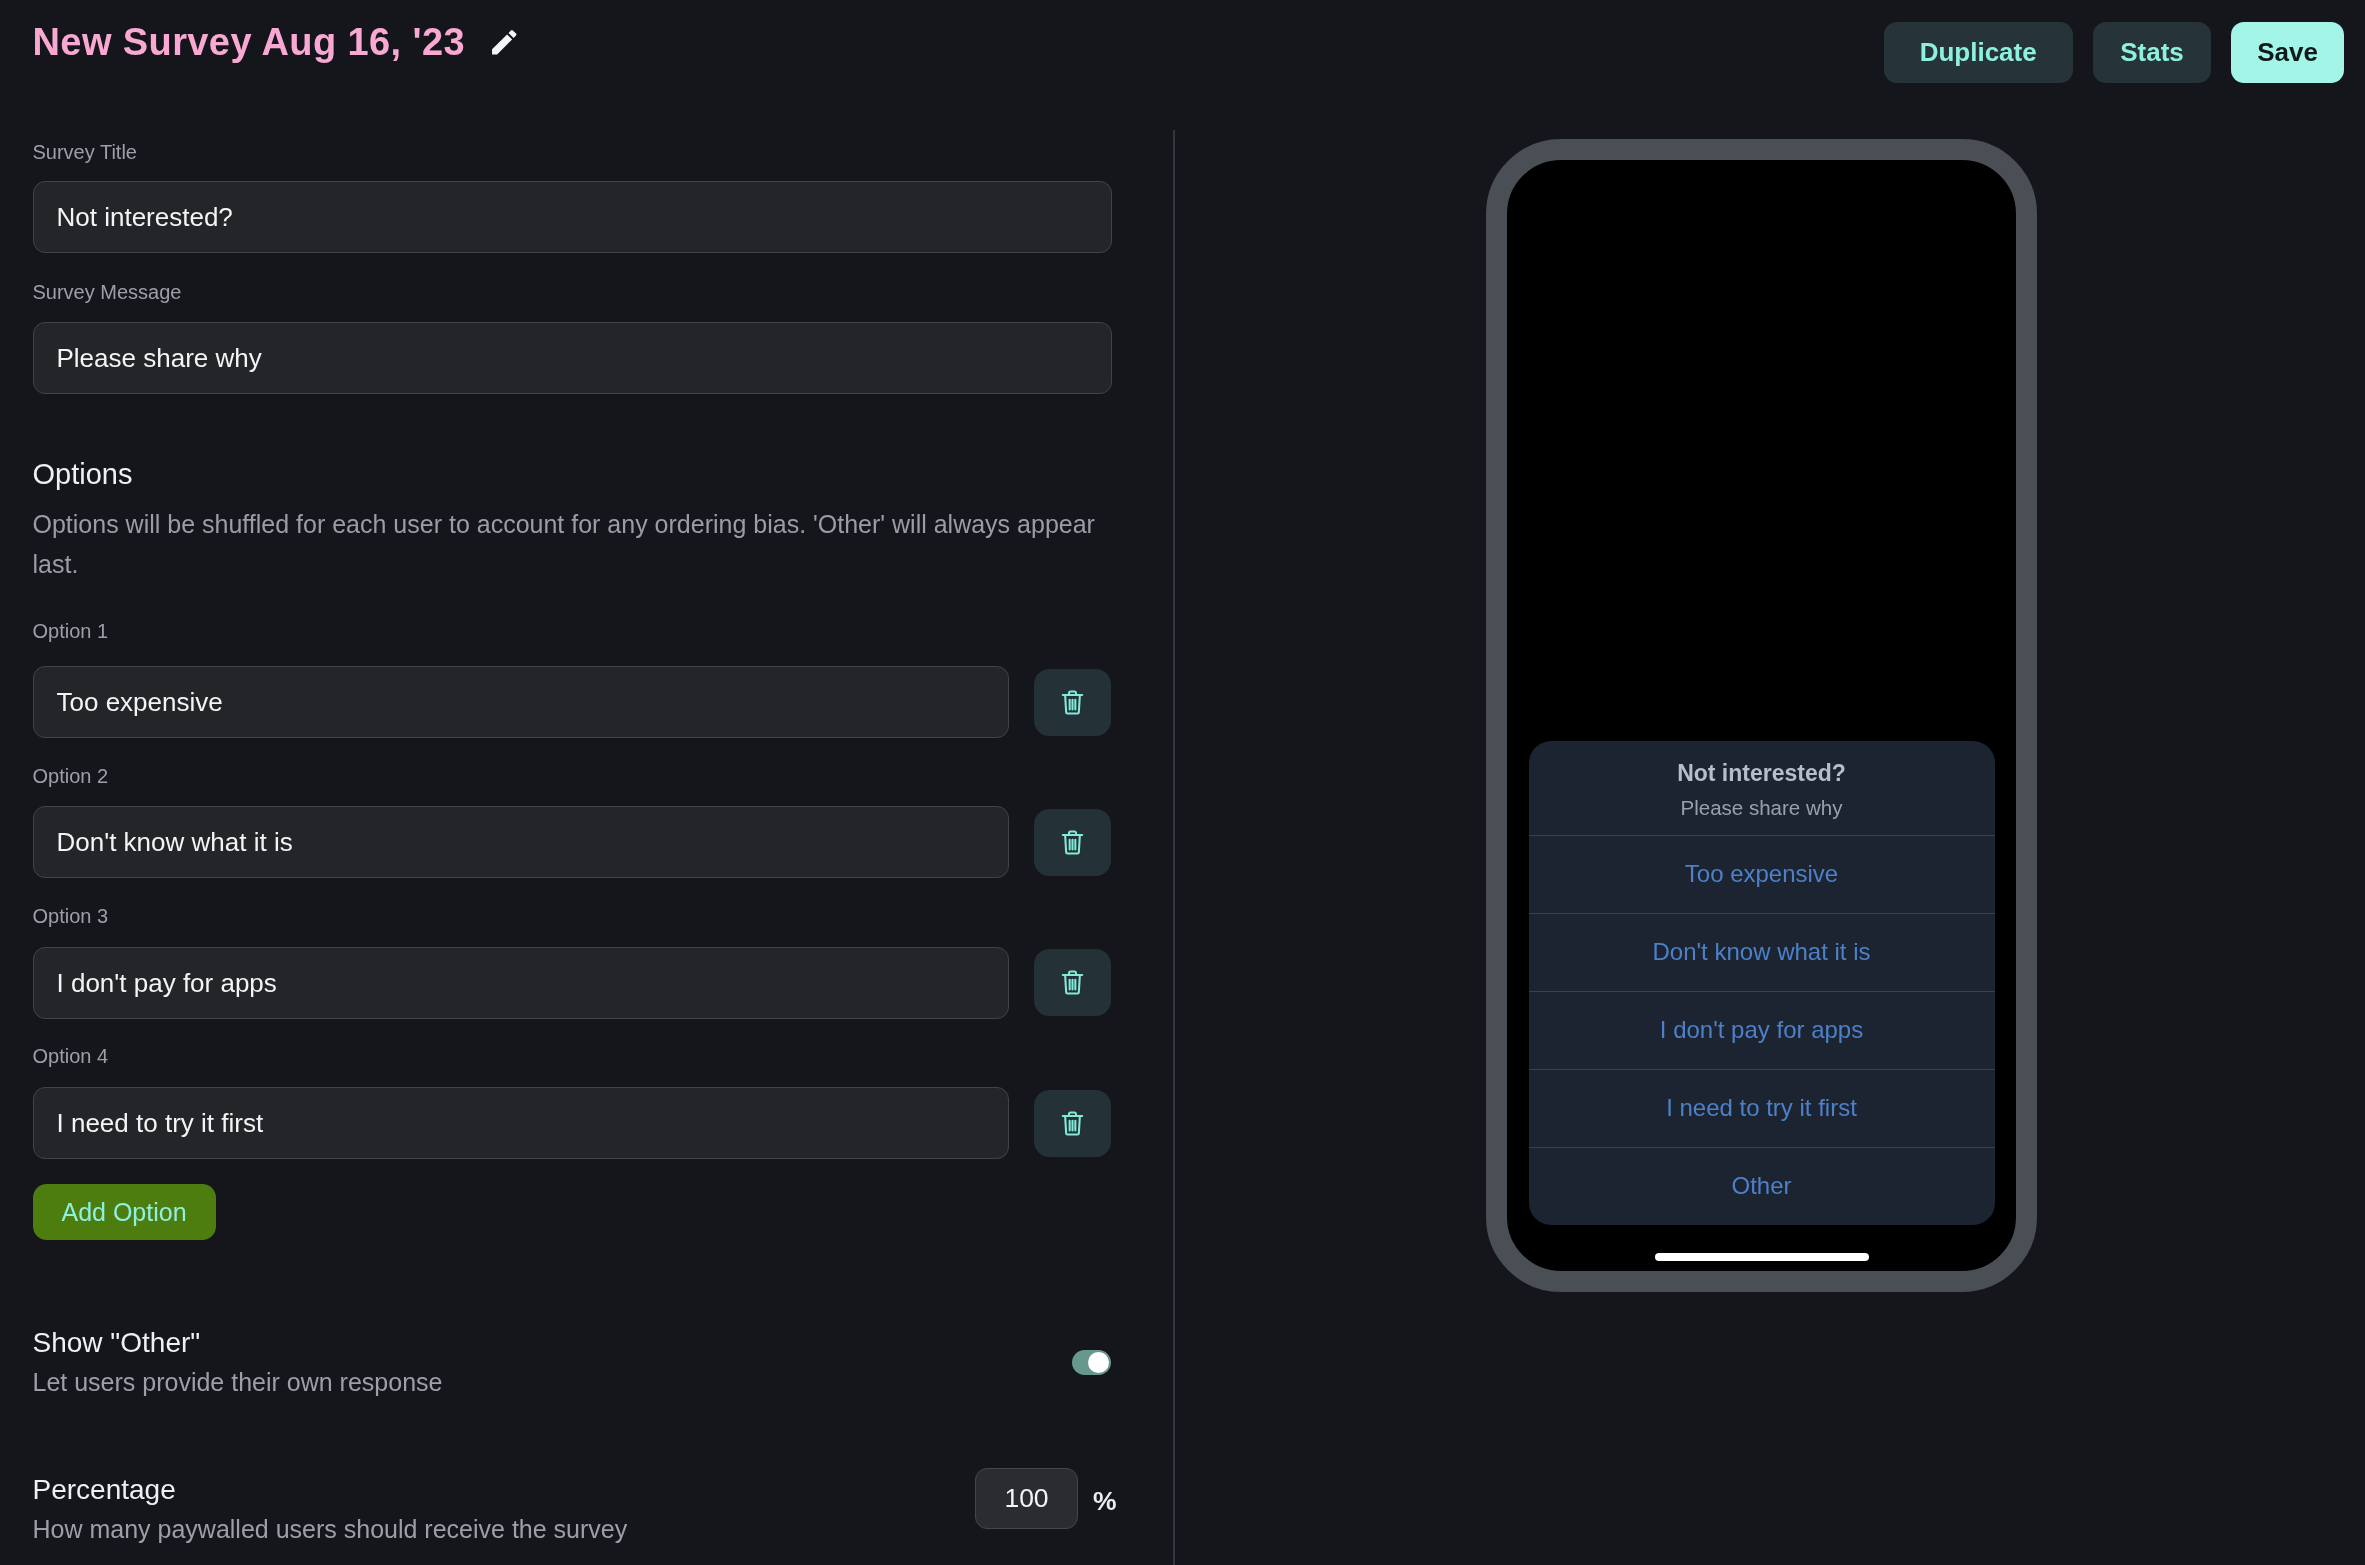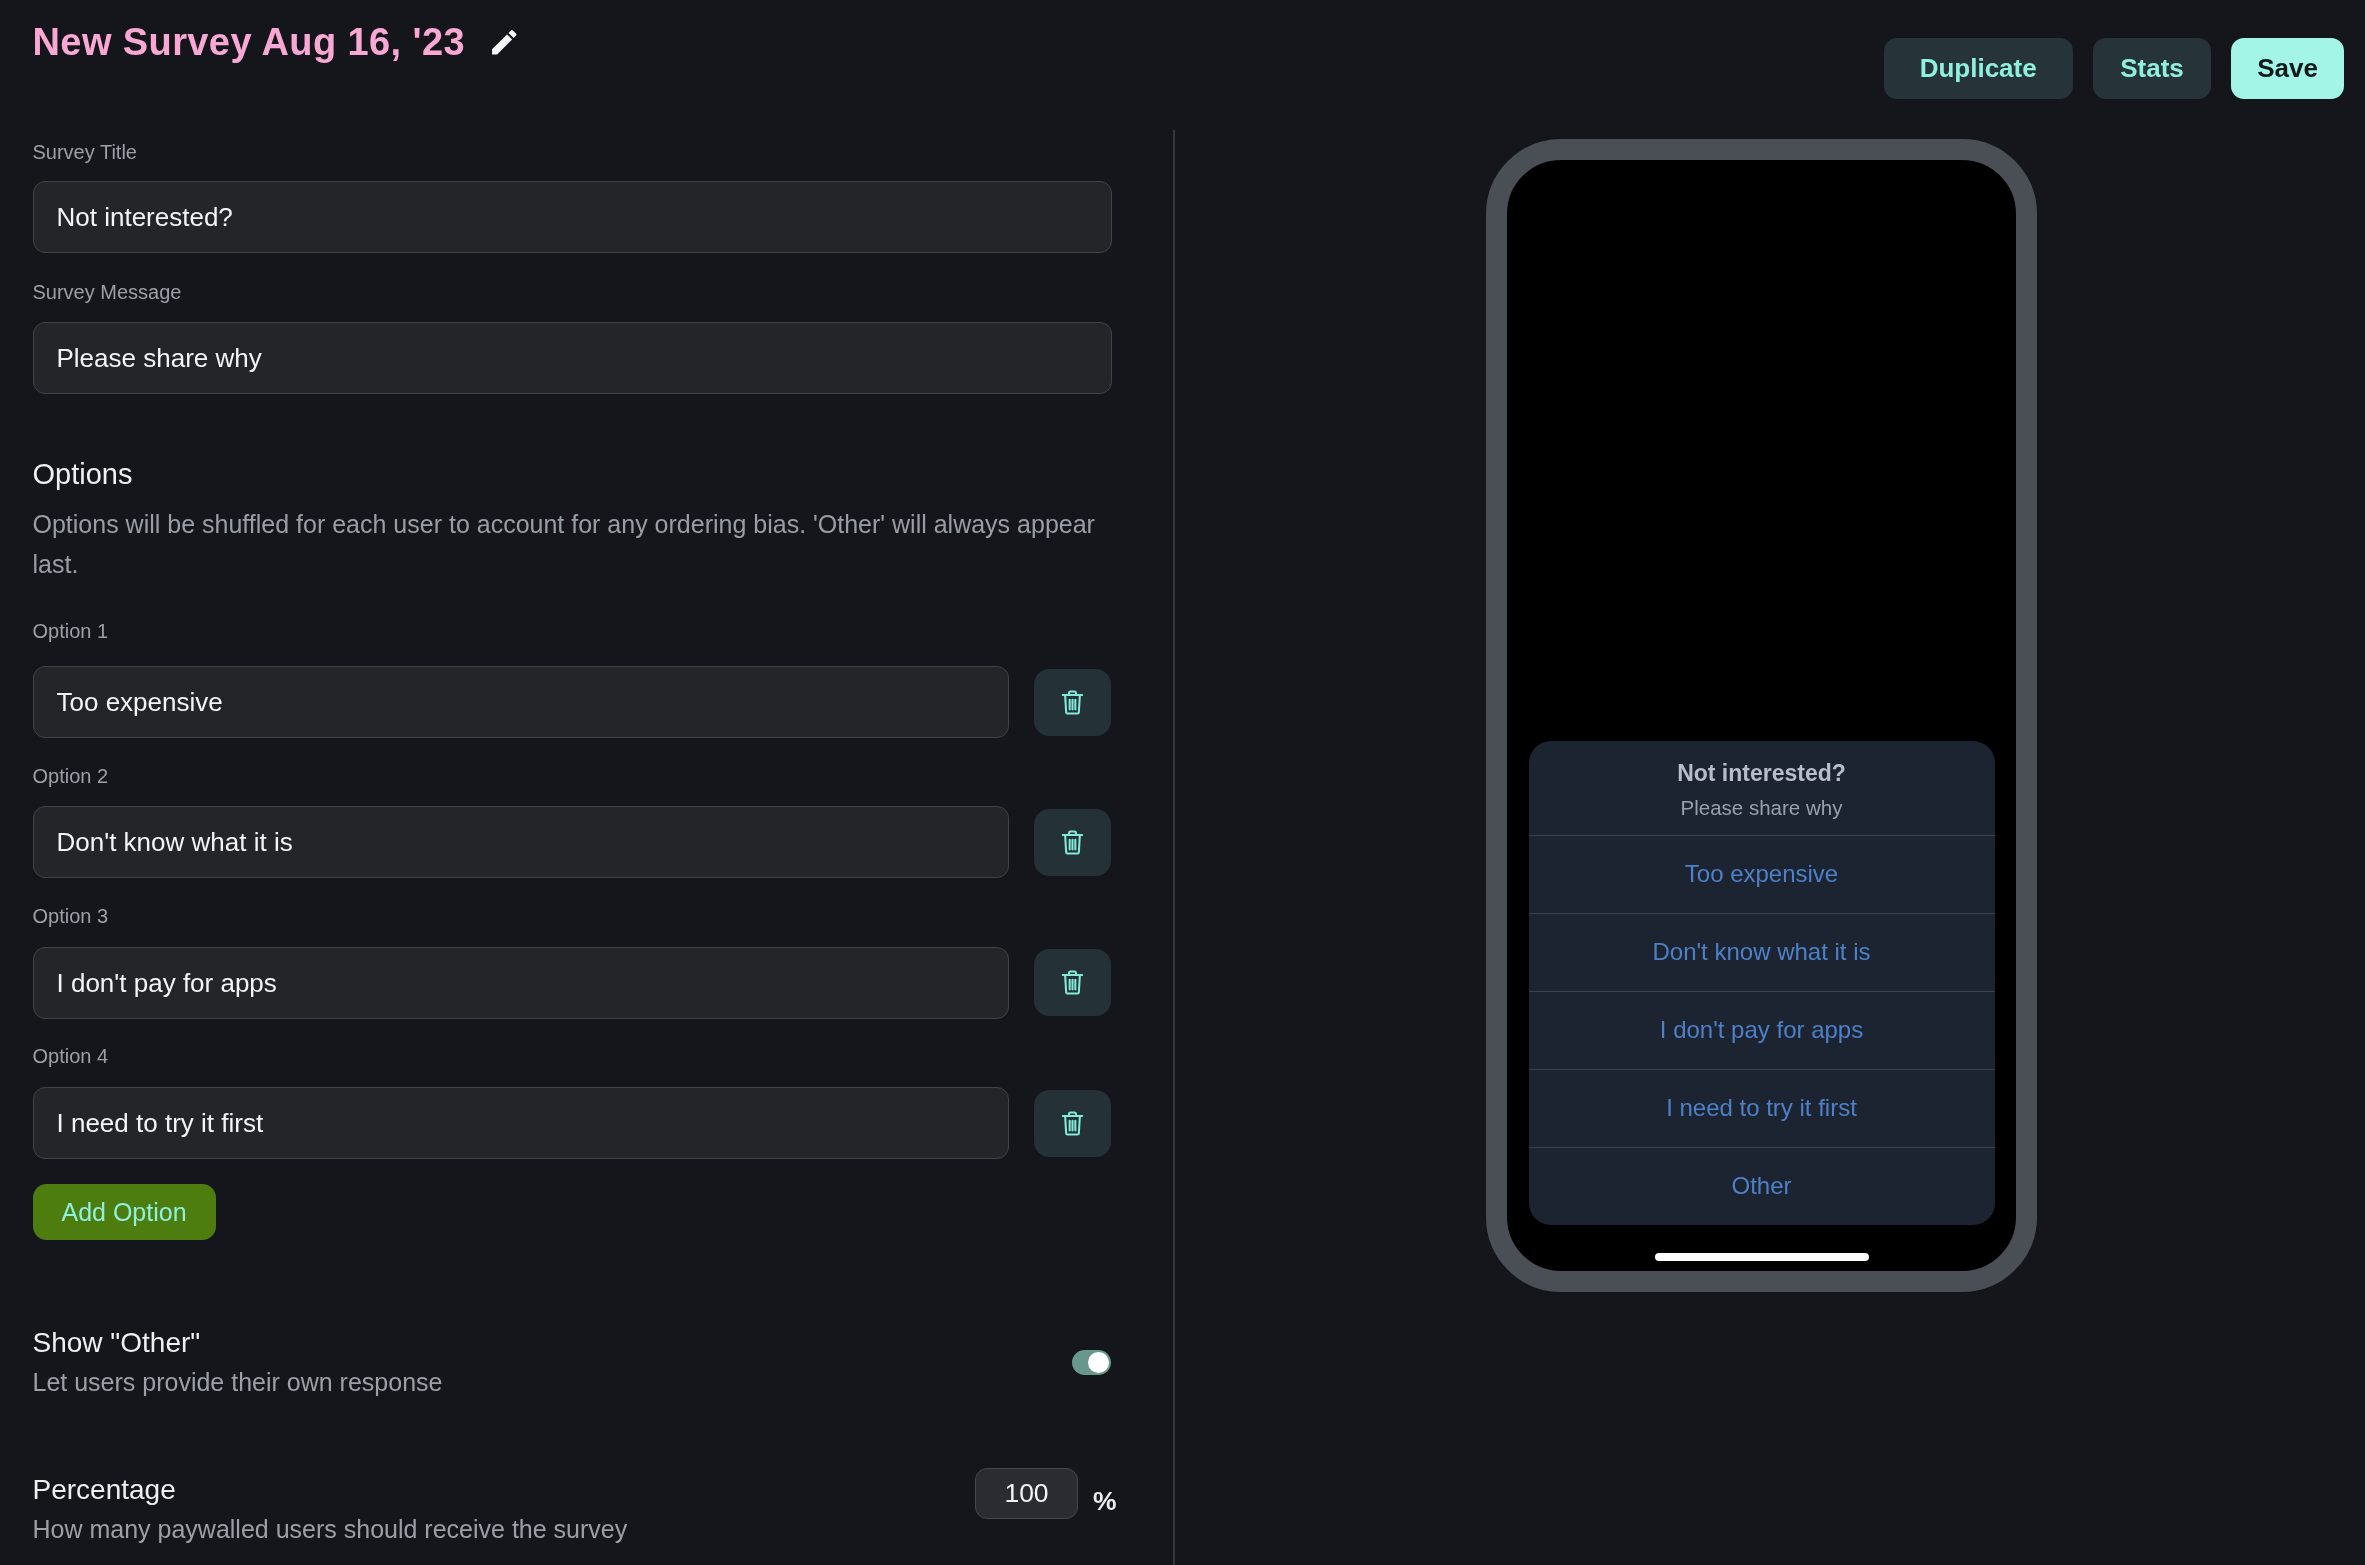--- a/index.html
+++ b/index.html
@@ -5,21 +5,21 @@
   html,body{margin:0;padding:0;background:#15161b;}
   #app{
     position:relative;width:2366px;height:1565px;overflow:hidden;
     background:#15161b;color:#f2f3f5;
     font-family:"Liberation Sans",sans-serif;
   }
   
   .title-row{position:absolute;left:32.5px;top:20.5px;display:flex;align-items:center;gap:22px;}
   .page-title{margin:0;font-size:38px;font-weight:700;color:#f9a8d4;letter-spacing:0.4px;}
   .edit-ic{width:34px;height:34px;display:flex;align-items:center;justify-content:center;cursor:pointer;}
-  .actions{position:absolute;right:22px;top:38px;display:flex;gap:20.5px;}
+  .actions{position:absolute;right:22px;top:22px;display:flex;gap:20.5px;}
   .btn{
     border:none;cursor:pointer;height:61px;border-radius:13px;
     font-family:"Liberation Sans",sans-serif;font-size:26px;font-weight:700;
     display:flex;align-items:center;justify-content:center;
   }
   .btn.dark{background:#263338;color:#8ff0de;padding:0 36px;}
   .btn.dark.stats{padding:0 27px;}
   .btn.mint{background:#a3f6e7;color:#10191c;padding:0 26px;}
   
   .v-divider{position:absolute;left:1173px;top:130px;bottom:0;width:1.7px;background:#33363c;}
@@ -44,21 +44,21 @@
     font-family:"Liberation Sans",sans-serif;display:flex;align-items:center;
   }
   .sec-title{position:absolute;left:32.5px;font-size:28px;color:#eef0f2;margin:0;}
   .sec-sub{position:absolute;left:32.5px;font-size:25px;color:#9ba0a7;}
   .toggle{
     position:absolute;left:1072px;top:1350px;width:39px;height:25px;border-radius:13px;
     background:#67988e;cursor:pointer;
   }
   .toggle .knob{position:absolute;top:1.7px;right:1.7px;width:21.4px;height:21.4px;border-radius:50%;background:#ffffff;}
   .pct-input{
-    position:absolute;left:975px;top:1468px;width:103px;height:51px;box-sizing:border-box;
+    position:absolute;left:975px;top:1468px;width:103px;height:61px;box-sizing:border-box;
     background:#2a2c31;border:1.3px solid #43464b;border-radius:12px;
     color:#f3f4f5;font-size:26.5px;text-align:center;outline:none;
     font-family:"Liberation Sans",sans-serif;
   }
   .pct-suffix{position:absolute;left:1093px;top:1468px;height:67px;display:flex;align-items:center;font-size:26.5px;font-weight:700;color:#e9ebed;}
   
   .phone{
     position:absolute;left:1486px;top:139px;width:551px;height:1153px;box-sizing:border-box;
     border:21.4px solid #4a4e55;border-radius:75px;background:#000;
   }

